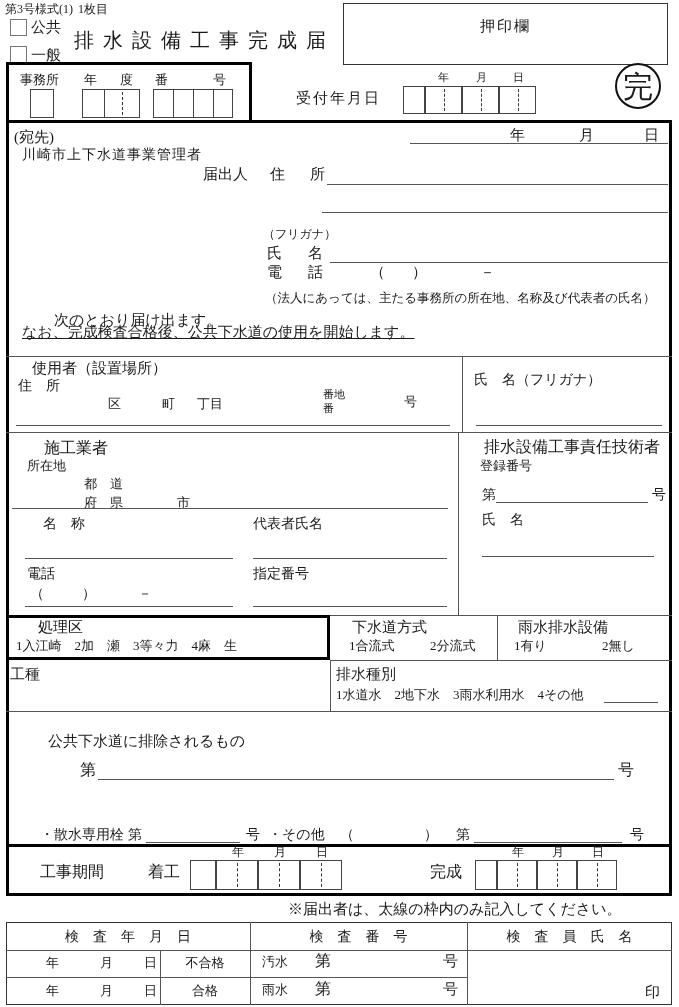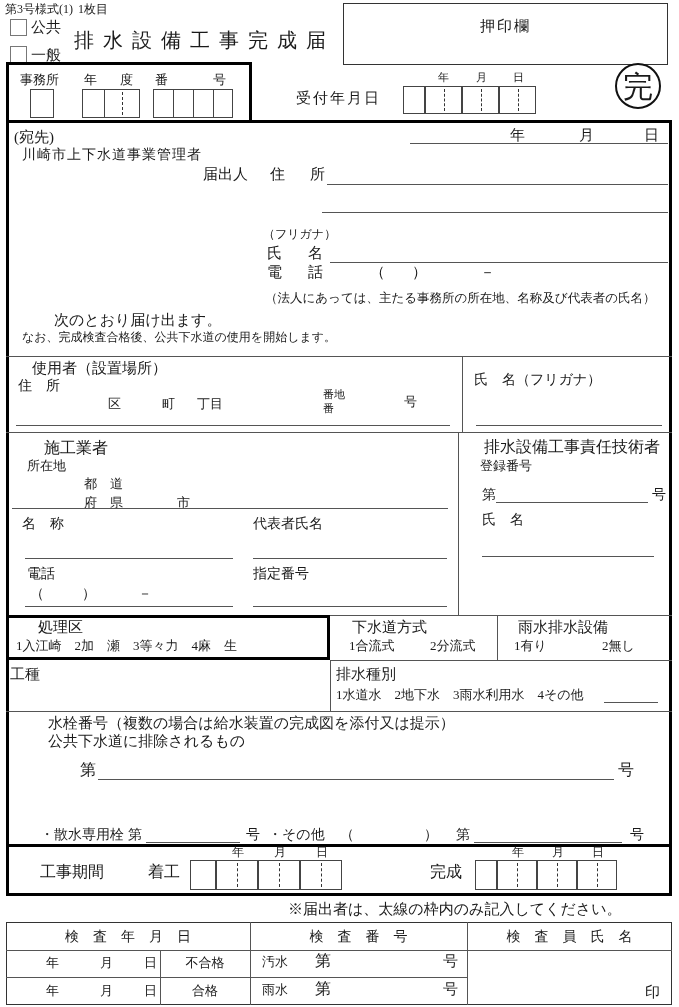--- a/index.html
+++ b/index.html
@@ -86,21 +86,21 @@
   <div class="ul" style="left:330px;top:247px;width:338px;height:15px;"></div>
 
   <span class="t" style="left:267px;top:264px;font-size:15px;">電</span>
   <span class="t" style="left:308px;top:264px;font-size:15px;">話</span>
   <span class="t" style="left:370px;top:264px;font-size:15px;">（</span>
   <span class="t" style="left:412px;top:264px;font-size:15px;">）</span>
   <span class="t" style="left:480px;top:264px;font-size:15px;">－</span>
 
   <span class="t" style="left:265px;top:291px;font-size:12.5px;">（法人にあっては、主たる事務所の所在地、名称及び代表者の氏名）</span>
   <span class="t" style="left:22px;top:312px;font-size:15px;margin-left:32px;">次のとおり届け出ます。</span>
-  <span class="t" style="left:22px;top:331px;font-size:12px;">なお、完成検査合格後、公共下水道の使用を開始します。</span>
+  <span class="t" style="left:22px;top:324px;font-size:15px;text-decoration:underline;">なお、完成検査合格後、公共下水道の使用を開始します。</span>
 
   <div class="hl" style="left:6px;top:356px;width:666px;"></div>
   <span class="t" style="left:32px;top:360px;font-size:15px;">使用者（設置場所）</span>
   <span class="t" style="left:18px;top:378px;font-size:14px;">住　所</span>
   <span class="t" style="left:108px;top:397px;font-size:13px;">区</span>
   <span class="t" style="left:162px;top:397px;font-size:13px;">町</span>
   <span class="t" style="left:197px;top:397px;font-size:13px;">丁目</span>
   <span class="t" style="left:323px;top:388px;font-size:11px;">番地</span>
   <span class="t" style="left:323px;top:402px;font-size:11px;">番</span>
   <span class="t" style="left:404px;top:395px;font-size:13px;">号</span>
@@ -109,21 +109,21 @@
   <span class="t" style="left:474px;top:372px;font-size:14px;">氏　名（フリガナ）</span>
   <div class="ul" style="left:476px;top:410px;width:186px;height:15px;"></div>
 
   <div class="hl" style="left:6px;top:432px;width:666px;"></div>
   <span class="t" style="left:44px;top:439px;font-size:16px;">施工業者</span>
   <span class="t" style="left:27px;top:459px;font-size:13px;">所在地</span>
   <span class="t" style="left:84px;top:477px;font-size:13px;">都　道</span>
   <span class="t" style="left:84px;top:496px;font-size:13px;">府　県</span>
   <span class="t" style="left:177px;top:496px;font-size:13px;">市</span>
   <div class="ul" style="left:12px;top:493px;width:436px;height:15px;"></div>
-  <span class="t" style="left:22px;top:516px;font-size:14px;">名　称</span>
+  <span class="t" style="left:43px;top:516px;font-size:14px;">名　称</span>
   <span class="t" style="left:253px;top:516px;font-size:14px;">代表者氏名</span>
   <div class="ul" style="left:25px;top:543px;width:208px;height:15px;"></div>
   <div class="ul" style="left:253px;top:543px;width:194px;height:15px;"></div>
   <span class="t" style="left:27px;top:566px;font-size:14px;">電話</span>
   <span class="t" style="left:30px;top:586px;font-size:14px;">（</span>
   <span class="t" style="left:82px;top:586px;font-size:14px;">）</span>
   <span class="t" style="left:138px;top:586px;font-size:14px;">－</span>
   <span class="t" style="left:253px;top:566px;font-size:14px;">指定番号</span>
   <div class="ul" style="left:25px;top:591px;width:208px;height:15px;"></div>
   <div class="ul" style="left:253px;top:591px;width:194px;height:15px;"></div>
@@ -150,21 +150,20 @@
   <span class="t" style="left:602px;top:639px;font-size:13px;">2無し</span>
 
   <div class="hl" style="left:330px;top:660px;width:342px;"></div>
   <span class="t" style="left:10px;top:666px;font-size:15px;">工種</span>
   <div class="vl" style="left:330px;top:660px;height:51px;"></div>
   <span class="t" style="left:336px;top:666px;font-size:15px;">排水種別</span>
   <span class="t" style="left:336px;top:688px;font-size:13px;">1水道水　2地下水　3雨水利用水　4その他</span>
   <div class="ul" style="left:604px;top:688px;width:54px;height:14px;"></div>
   <div class="hl" style="left:6px;top:711px;width:666px;"></div>
 
-  <span class="t" style="left:48px;top:715px;font-size:15px;">水栓番号（複数の場合は給水装置の完成図を添付又は提示）</span>
   <span class="t" style="left:48px;top:733px;font-size:15px;">公共下水道に排除されるもの</span>
   <span class="t" style="left:80px;top:761px;font-size:16px;">第</span>
   <div class="ul" style="left:98px;top:763px;width:516px;height:16px;"></div>
   <span class="t" style="left:618px;top:761px;font-size:16px;">号</span>
   <span class="t" style="left:40px;top:827px;font-size:14px;">・散水専用栓</span>
   <span class="t" style="left:128px;top:827px;font-size:14px;">第</span>
   <div class="ul" style="left:146px;top:828px;width:94px;height:14px;"></div>
   <span class="t" style="left:246px;top:827px;font-size:14px;">号</span>
   <span class="t" style="left:268px;top:827px;font-size:14px;">・その他</span>
   <span class="t" style="left:340px;top:827px;font-size:14px;">（</span>

